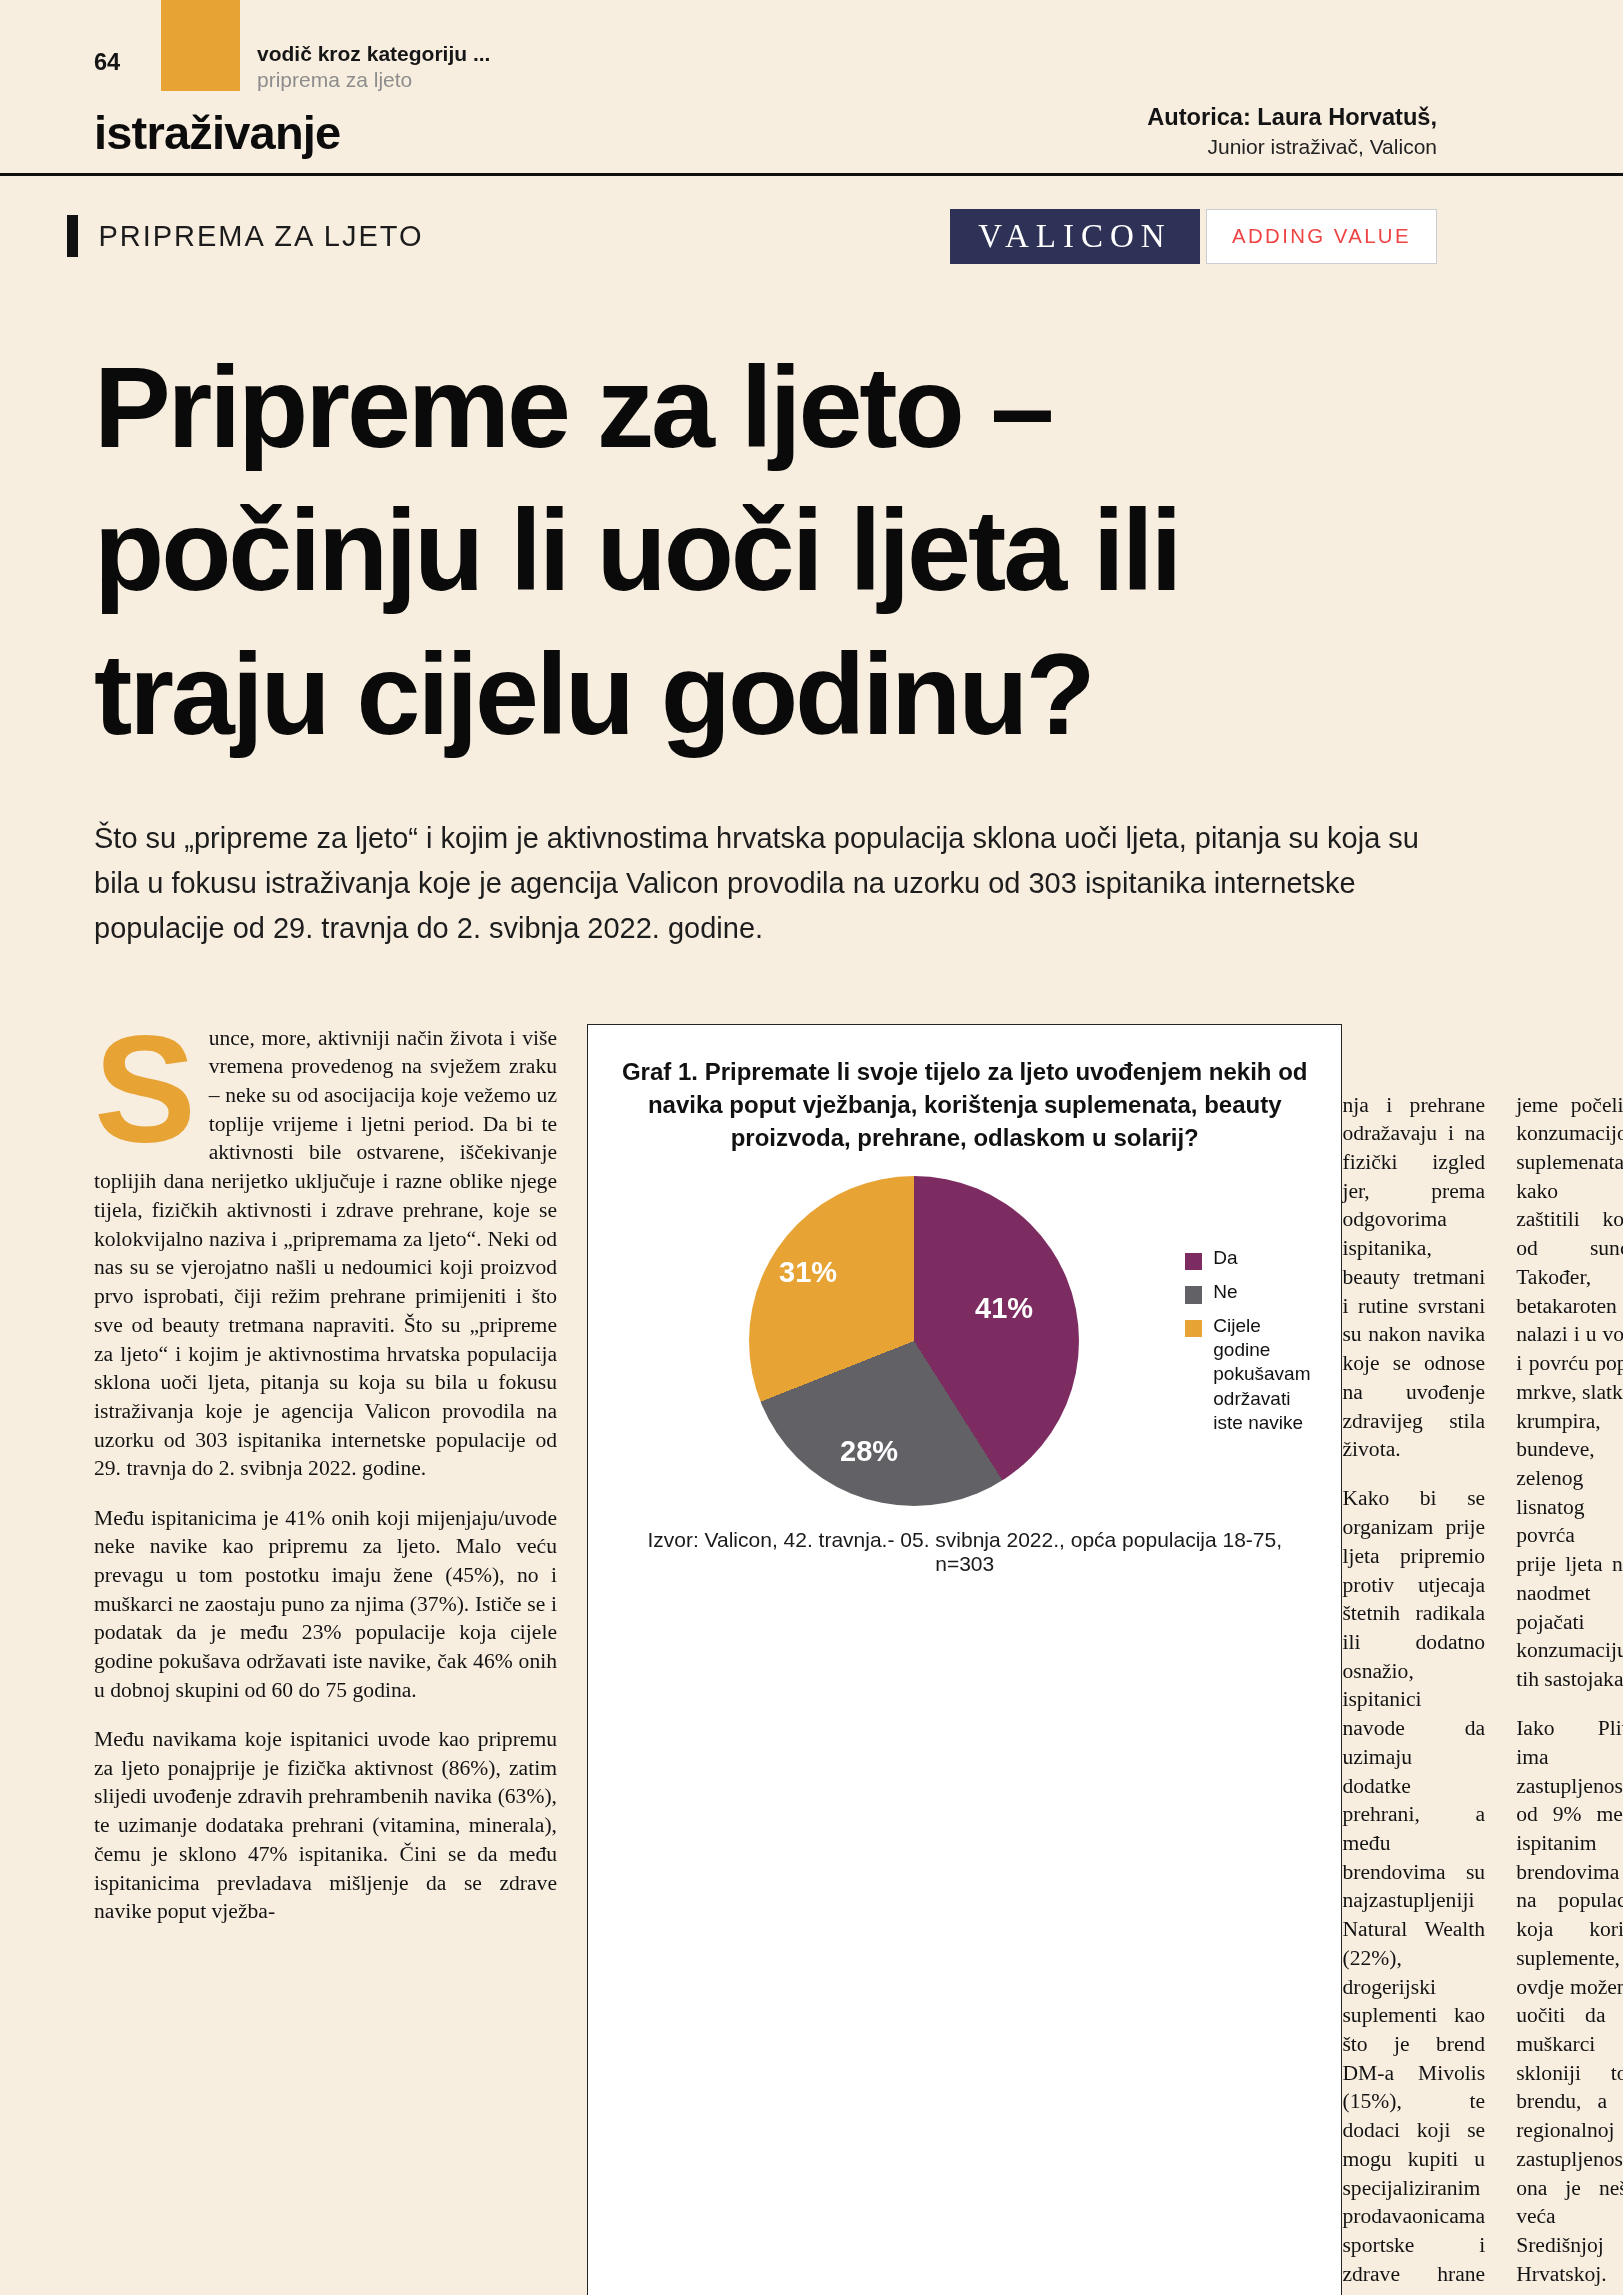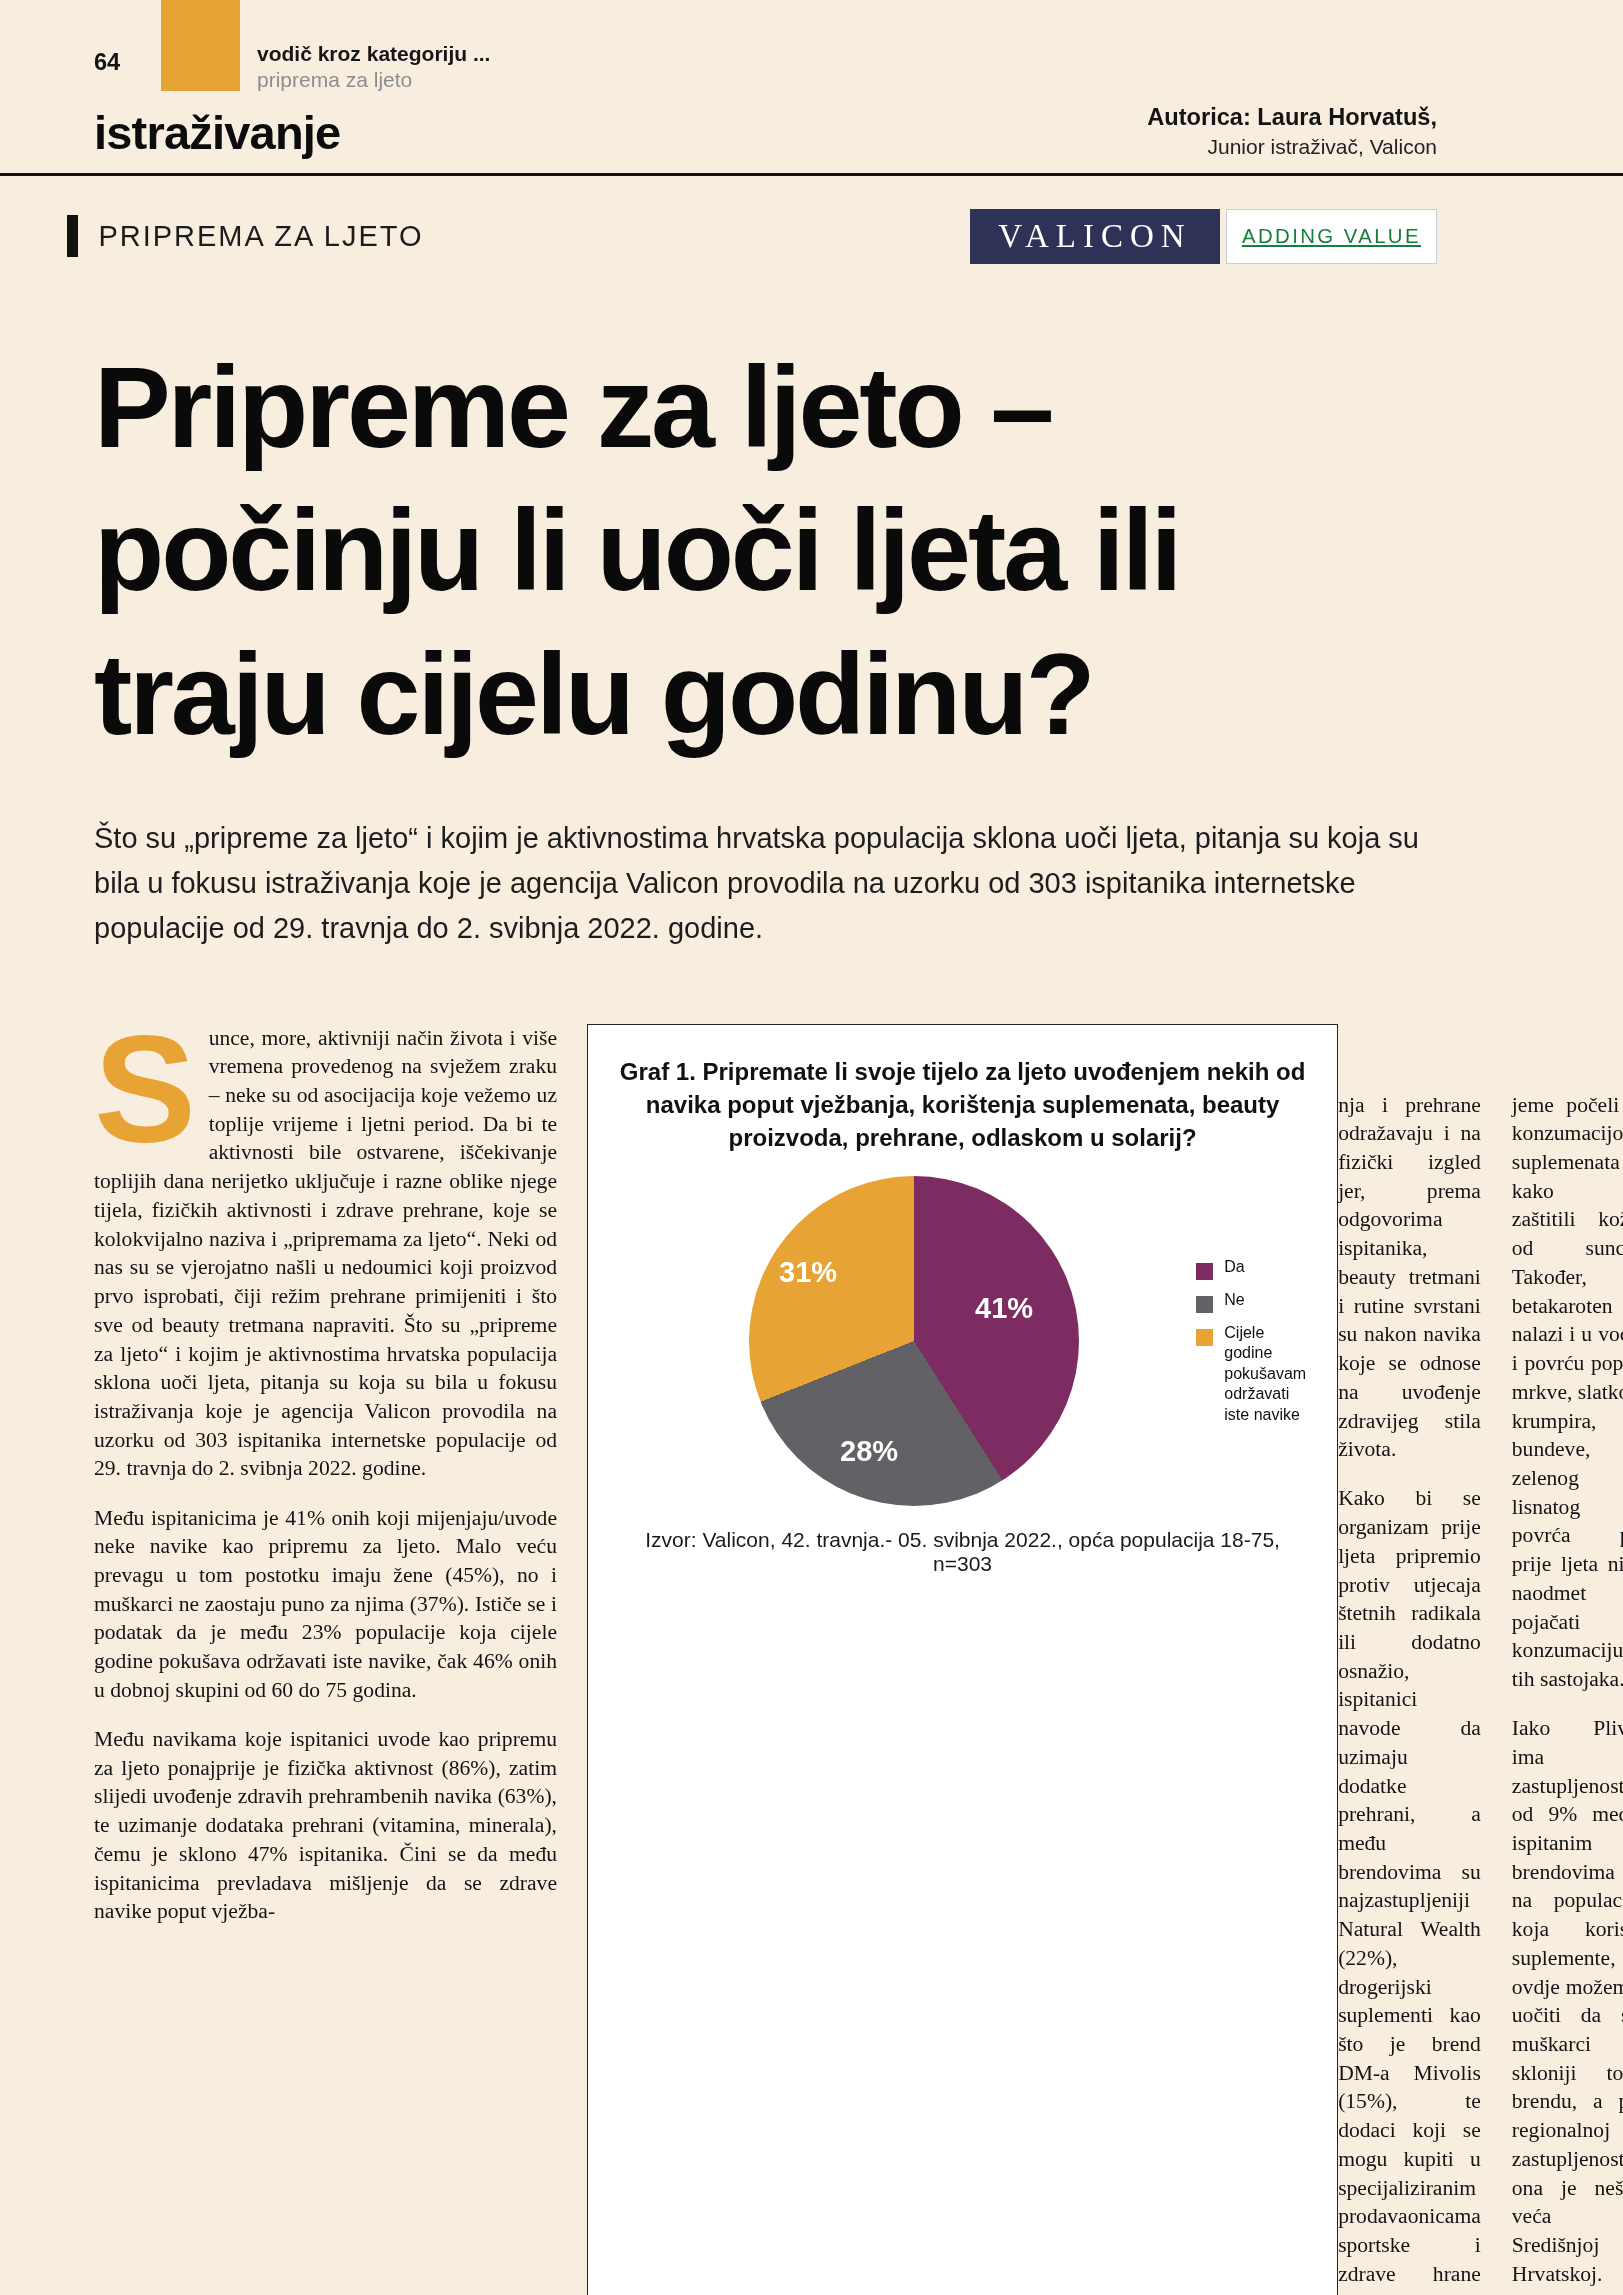--- a/index.html
+++ b/index.html
@@ -34,22 +34,22 @@
   .kicker-row { display:flex; justify-content:space-between; align-items:center; margin-top:33px; }
   .kicker { display:flex; align-items:center; gap:20.4px; }
   .kicker-bar { width:11px; height:42px; background:#111; margin-left:-27px; }
   .kicker-text { font-size:29px; letter-spacing:2px; color:#1c1c1c; }
   .brand { display:flex; align-items:stretch; height:55px; }
   .brand-valicon {
     background:#2f3257; color:#fff; display:flex; align-items:center;
     font-family:"Liberation Serif", serif; font-size:33px; letter-spacing:7px; padding:0 28px;
   }
   .brand-tagline {
-    background:#ffffff; border:1.6px solid #c9cdd4; color:#15803d; display:flex; align-items:center;
-    font-size:20.4px; letter-spacing:2.4px; padding:0 15px; margin-left:6.3px;text-decoration:underline;
+    background:#ffffff; border:1.6px solid #c9cdd4; color:#ef4444; display:flex; align-items:center;
+    font-size:20.4px; letter-spacing:2.4px; padding:0 25px; margin-left:6.3px;
   }
 
   
   .headline { margin-top:72px; font-weight:700; font-size:115px; line-height:1.25;
               letter-spacing:-3.1px; color:#0a0a0a; }
   .headline div { white-space:nowrap; }
   .lead { margin-top:49px; font-size:29px; line-height:1.56; color:#1d1d1d; max-width:1445px; }
 
   
   .content { display:flex; gap:30px; margin-top:72px; }
@@ -74,22 +74,22 @@
     max-width:777px; margin:0 auto; color:#111;
   }
   .chart-body { display:flex; align-items:center; margin-top:22px; }
   .pie-wrap { position:relative; width:330px; height:330px; margin-left:130px; flex:none; }
   .pie { width:330px; height:330px; border-radius:50%; }
   .slice-label { position:absolute; color:#fff; font-weight:700; font-size:29px; }
   .slice-0 { left:226px; top:116px; }
   .slice-1 { left:91px; top:259px; }
   .slice-2 { left:30px;  top:80px; }
   .legend { margin-left:106px; display:flex; flex-direction:column; gap:9.4px; }
-  .legend-item { display:flex; align-items:flex-start; gap:11px; font-size:16px; line-height:1.28;
-                 color:#111; max-width:314px;margin-left:11px; }
+  .legend-item { display:flex; align-items:flex-start; gap:11px; font-size:19px; line-height:1.28;
+                 color:#111; max-width:314px; }
   .legend-swatch { width:17.3px; height:17.3px; flex:none; margin-top:6.3px; }
   .chart-source { text-align:center; font-size:21px; color:#1a1a1a; margin-top:22px; }
 </style>
 </head>
 <body>
 
 <div class="page">
 
   <div class="topbar">
     <div class="page-num">64</div>

